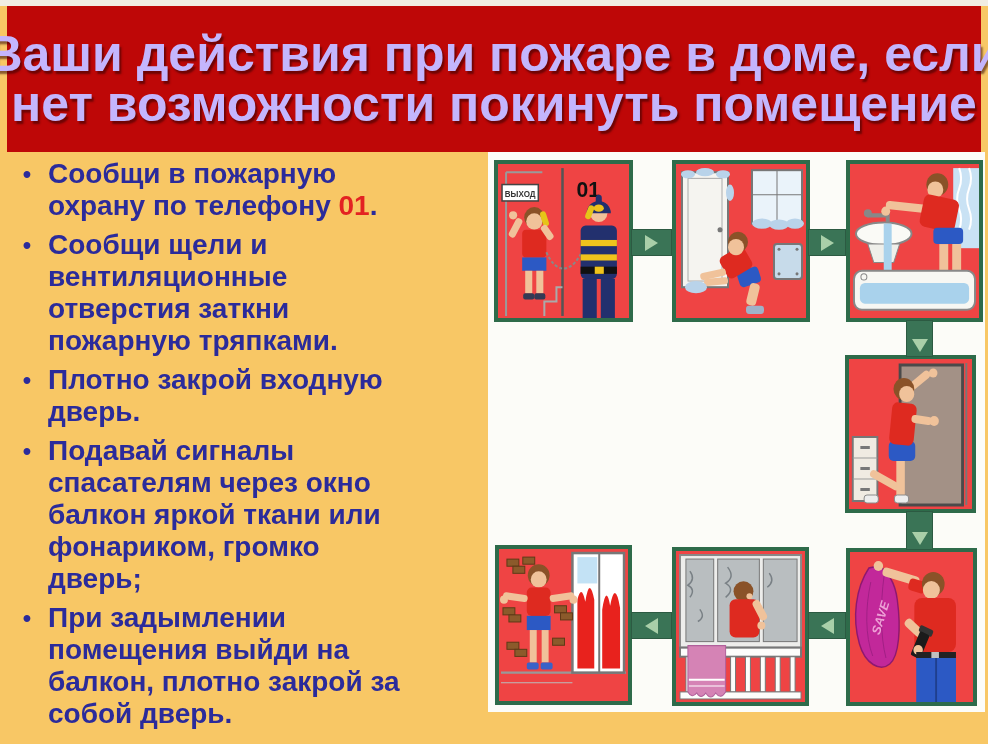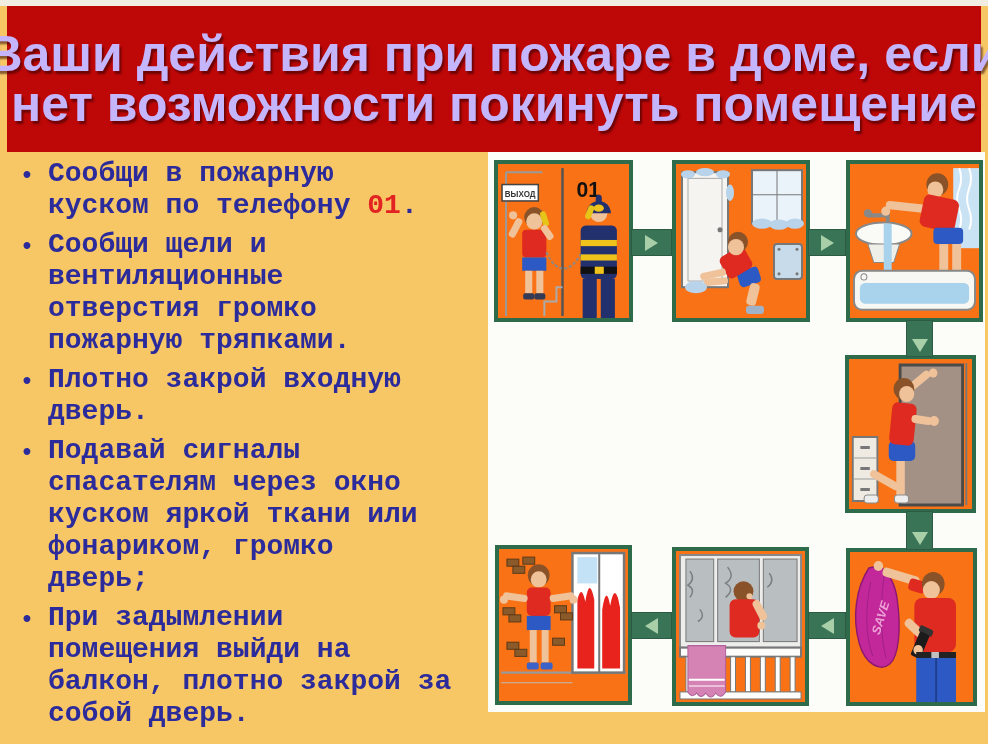--- a/index.html
+++ b/index.html
@@ -17,26 +17,26 @@
   }
   .header .t{
     font-size:50px;font-weight:bold;color:#c4b5fd;line-height:50px;
     text-shadow:2px 3px 2px rgba(45,0,0,.55);letter-spacing:0;white-space:nowrap;
   }
   
   .bullets{position:absolute;left:6px;top:158px;width:482px;}
   .item{display:flex;margin-bottom:7px;}
   .dot{flex:none;width:42px;text-align:center;color:#2B2B9B;font-size:24px;line-height:32px;font-weight:bold;}
   .txt{color:#2B2B9B;font-size:28px;font-weight:bold;line-height:32px;}
-  .ln{display:block;white-space:nowrap;font-family:Liberation Mono, monospace;}
+  .ln{display:block;white-space:nowrap;}
   .hl{color:#E32222;}
   
   .canvas{position:absolute;left:488px;top:152px;width:497px;height:560px;background:#FCFCF8;}
   .panel{
-    position:absolute;box-sizing:border-box;border:4px solid #2E6B4A;background:#f97316;
+    position:absolute;box-sizing:border-box;border:4px solid #2E6B4A;background:#ef4444;
   }
   .panel svg{display:block;width:100%;height:100%;}
   .p1{left:494px;top:160px;width:139px;height:162px;}
   .p2{left:672px;top:160px;width:138px;height:162px;}
   .p3{left:846px;top:160px;width:137px;height:162px;}
   .p4{left:845px;top:355px;width:131px;height:158px;}
   .p5{left:846px;top:548px;width:131px;height:158px;}
   .p6{left:672px;top:547px;width:137px;height:159px;}
   .p7{left:495px;top:545px;width:137px;height:160px;}
   
@@ -65,45 +65,45 @@
   <div class="header">
     <div class="t">Ваши действия при пожаре в доме, если</div>
     <div class="t">нет возможности покинуть помещение</div>
   </div>
 
   <div class="bullets">
     <div class="item">
       <span class="dot">•</span>
       <div class="txt">
         <span class="ln">Сообщи в пожарную</span>
-        <span class="ln"><span>куском по телефону </span><span class="hl">01</span><span>.</span></span>
+        <span class="ln"><span>охрану по телефону </span><span class="hl">01</span><span>.</span></span>
       </div>
     </div>
     <div class="item">
       <span class="dot">•</span>
       <div class="txt">
         <span class="ln">Сообщи щели и</span>
         <span class="ln">вентиляционные</span>
-        <span class="ln">отверстия громко</span>
+        <span class="ln">отверстия заткни</span>
         <span class="ln">пожарную тряпками.</span>
       </div>
     </div>
     <div class="item">
       <span class="dot">•</span>
       <div class="txt">
         <span class="ln">Плотно закрой входную</span>
         <span class="ln">дверь.</span>
       </div>
     </div>
     <div class="item">
       <span class="dot">•</span>
       <div class="txt">
         <span class="ln">Подавай сигналы</span>
         <span class="ln">спасателям через окно</span>
-        <span class="ln">куском яркой ткани или</span>
+        <span class="ln">балкон яркой ткани или</span>
         <span class="ln">фонариком, громко</span>
         <span class="ln">дверь;</span>
       </div>
     </div>
     <div class="item">
       <span class="dot">•</span>
       <div class="txt">
         <span class="ln">При задымлении</span>
         <span class="ln">помещения выйди на</span>
         <span class="ln">балкон, плотно закрой за</span>

